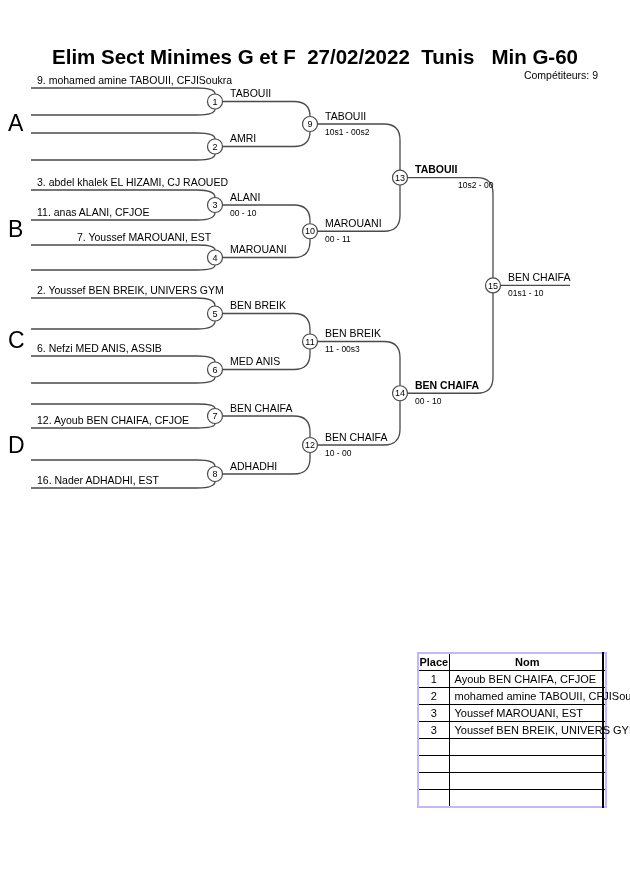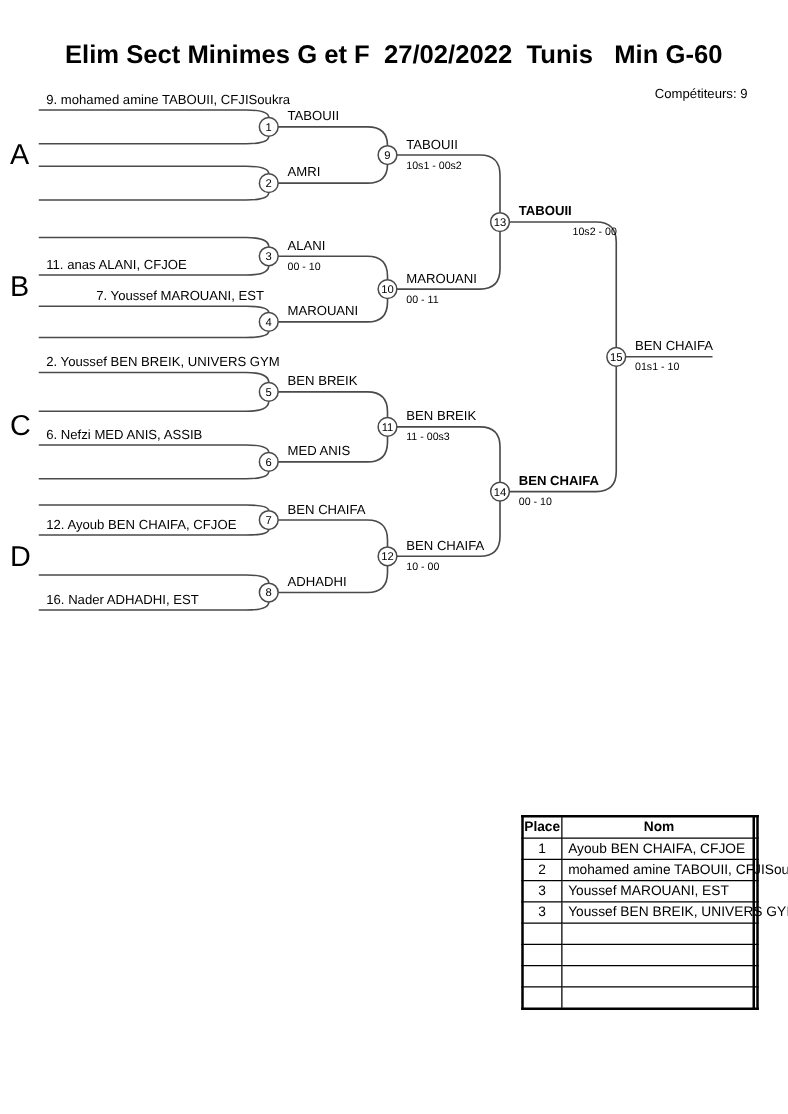--- a/index.html
+++ b/index.html
@@ -2,39 +2,39 @@
 <html><head>
 <meta charset="utf-8">
 <style>
   html,body{margin:0;padding:0;}
   body{
     width:630px;height:891px;background:#ffffff;position:relative;
     font-family:"Liberation Sans",sans-serif;color:#000;overflow:hidden;
   }
   .page{position:absolute;left:0;top:0;width:630px;height:891px;}
   .title{
-    position:absolute;top:32px;left:0;width:630px;text-align:center;
+    position:absolute;top:45px;left:0;width:630px;text-align:center;
     font-size:20.5px;font-weight:bold;white-space:pre;
   }
   .competitors{position:absolute;top:69px;right:32px;font-size:10.5px;}
   #bracket{position:absolute;left:0;top:0;width:630px;height:540px;}
   #bracket svg{position:absolute;left:0;top:0;}
   #bracket .txt{position:absolute;white-space:pre;color:#000;}
   .slot-name{font-size:10.5px;line-height:12px;}
   .winner{font-size:10.5px;line-height:12px;}
   .winner.bold{font-weight:bold;}
   .score{font-size:8.5px;line-height:10px;color:#111;}
   .section{font-size:23px;line-height:26px;}
   text.match-num{font-family:"Liberation Sans",sans-serif;font-size:9px;fill:#000;}
   .results{position:absolute;left:417px;top:652px;width:188px;}
   .results-title{text-align:center;font-weight:bold;font-size:12px;line-height:14px;margin:0 0 10px 0;}
   .table-wrap{position:relative;width:188px;}
   table.results-table{
     border-collapse:collapse;table-layout:fixed;width:188px;
-    border:2px solid #000000;
+    border:2px solid #c4b5fd;
     padding-left:24px;
   }
   table.results-table th,table.results-table td{
     border:1px solid #000;height:16px;line-height:16px;
     font-size:11px;padding:0;white-space:nowrap;overflow:visible;
   }
   table.results-table th{font-weight:bold;text-align:center;}
   td.place{text-align:center;}
   td.nom{text-align:left;padding-left:5px !important;}
   .right-edge{position:absolute;left:185px;top:0;width:2px;height:100%;background:#000;z-index:4;}
@@ -76,20 +76,21 @@
         <text x="310" y="448.2" text-anchor="middle" class="match-num">12</text>
         <circle cx="400" cy="177.625" r="7.5" fill="#fff" stroke="#4a4a4a" stroke-width="1.2"></circle>
         <text x="400" y="180.825" text-anchor="middle" class="match-num">13</text>
         <circle cx="400" cy="393.25" r="7.5" fill="#fff" stroke="#4a4a4a" stroke-width="1.2"></circle>
         <text x="400" y="396.45" text-anchor="middle" class="match-num">14</text>
         <circle cx="493" cy="285.4375" r="7.5" fill="#fff" stroke="#4a4a4a" stroke-width="1.2"></circle>
         <text x="493" y="288.6375" text-anchor="middle" class="match-num">15</text>
       </svg>
 
   <div class="txt slot-name" style="left: 37px; top: 74px;">9. mohamed amine TABOUII, CFJISoukra</div>
+      <div class="txt slot-name" style="left: 37px; top: 176px;">3. abdel khalek EL HIZAMI, CJ RAOUED</div>
       <div class="txt slot-name" style="left: 37px; top: 206px;">11. anas ALANI, CFJOE</div>
       <div class="txt slot-name" style="left: 37px; top: 231px; margin-left: 40px;">7. Youssef MAROUANI, EST</div>
       <div class="txt slot-name" style="left: 37px; top: 284px;">2. Youssef BEN BREIK, UNIVERS GYM</div>
       <div class="txt slot-name" style="left: 37px; top: 342px;">6. Nefzi MED ANIS, ASSIB</div>
       <div class="txt slot-name" style="left: 37px; top: 414px;">12. Ayoub BEN CHAIFA, CFJOE</div>
       <div class="txt slot-name" style="left: 37px; top: 474px;">16. Nader ADHADHI, EST</div>
       <div class="txt winner" style="left: 230px; top: 87px;">TABOUII</div>
       <div class="txt winner" style="left: 230px; top: 132px;">AMRI</div>
       <div class="txt winner" style="left: 230px; top: 190.5px;">ALANI</div>
       <div class="txt score" style="left: 230px; top: 207.5px;">00 - 10</div>

